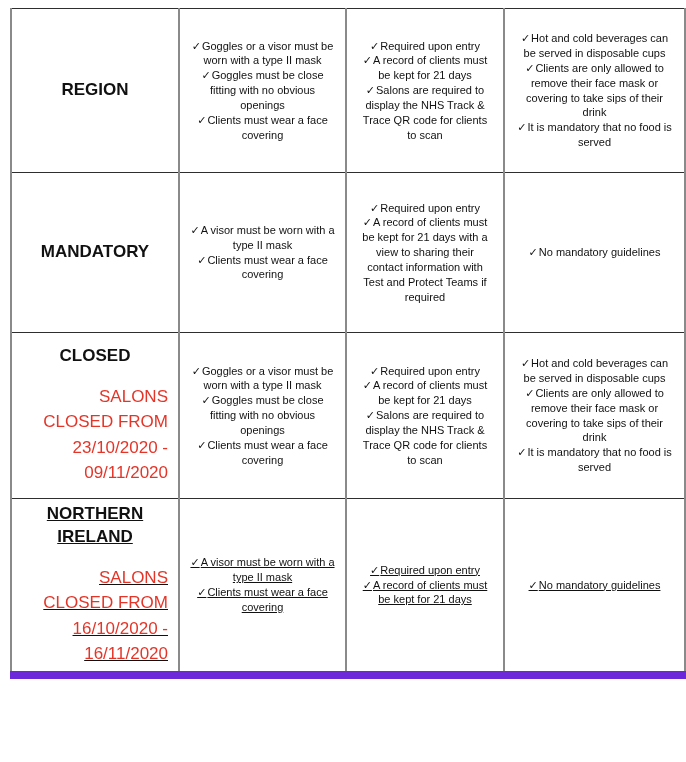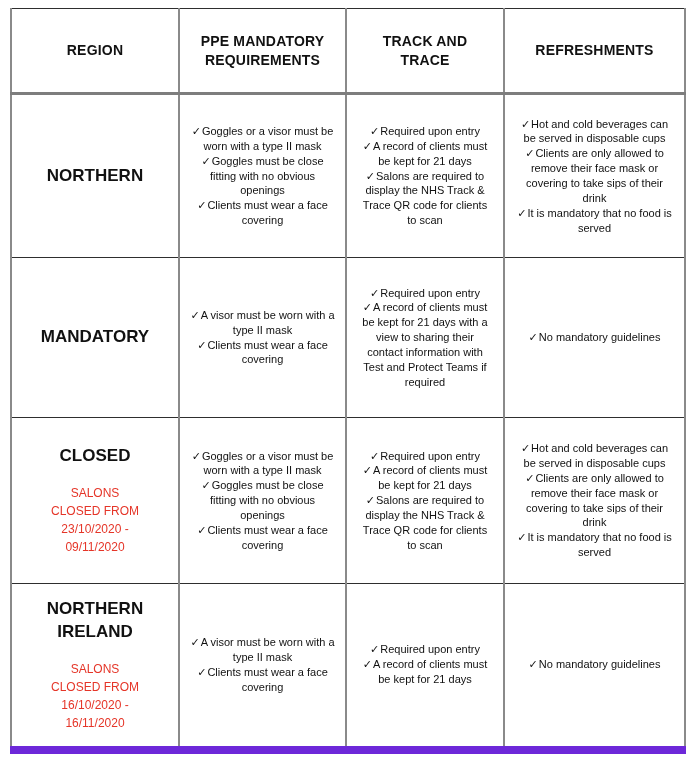--- a/index.html
+++ b/index.html
@@ -48,37 +48,39 @@
     font-weight: bold;
     white-space: pre-line;
     line-height: 1.35;
     letter-spacing: 0.2px;
   }
   tr.body-row td {
     border-top: 1px solid #2e2e2e;
   }
   tr.body-row:last-child td {
     border-bottom: 8px solid #6d28d9;
+    text-decoration: underline;
   }
   tr.row-england  { height: 164px; }
   tr.row-scotland { height: 160px; }
   tr.row-wales    { height: 166px; }
   tr.row-ni       { height: 166px; }
 
   .region-name {
     font-size: 17px;
     font-weight: bold;
     line-height: 1.35;
   }
   .closure {
-    font-size: 12px;
+    font-size: 17px;
     font-weight: 400;
     line-height: 1.5;
     white-space: pre-line;
     margin-top: 16px;
+    text-align: right;
   }
   .check-list {
     font-size: 11px;
     line-height: 1.35;
   }
   .check-item {
     text-align: center;
   }
   .check-item .check {
     display: inline;
@@ -90,32 +92,24 @@
 
 <div class="page">
   <table class="guidelines">
     <colgroup>
       <col class="c1">
         <col class="c2">
         <col class="c3">
         <col class="c4">
     </colgroup>
     <tbody>
-        <tr class="header-row">
-      <th>REGION</th>
-      <th>PPE MANDATORY
-REQUIREMENTS</th>
-      <th>TRACK AND
-TRACE</th>
-      <th>REFRESHMENTS</th>
-    </tr>
 
     <tr class="body-row row-england">
       <td>
-        <div class="region-name">NORTHERN</div>
+        <div class="region-name">REGION</div>
       </td>
       <td>
         <div class="check-list">
               <div class="check-item"><span class="check">✓</span><span>Goggles or a visor must be worn with a type II mask</span></div>
               <div class="check-item"><span class="check">✓</span><span>Goggles must be close fitting with no obvious openings</span></div>
               <div class="check-item"><span class="check">✓</span><span>Clients must wear a face covering</span></div>
             </div>
       </td>
       <td>
         <div class="check-list">

